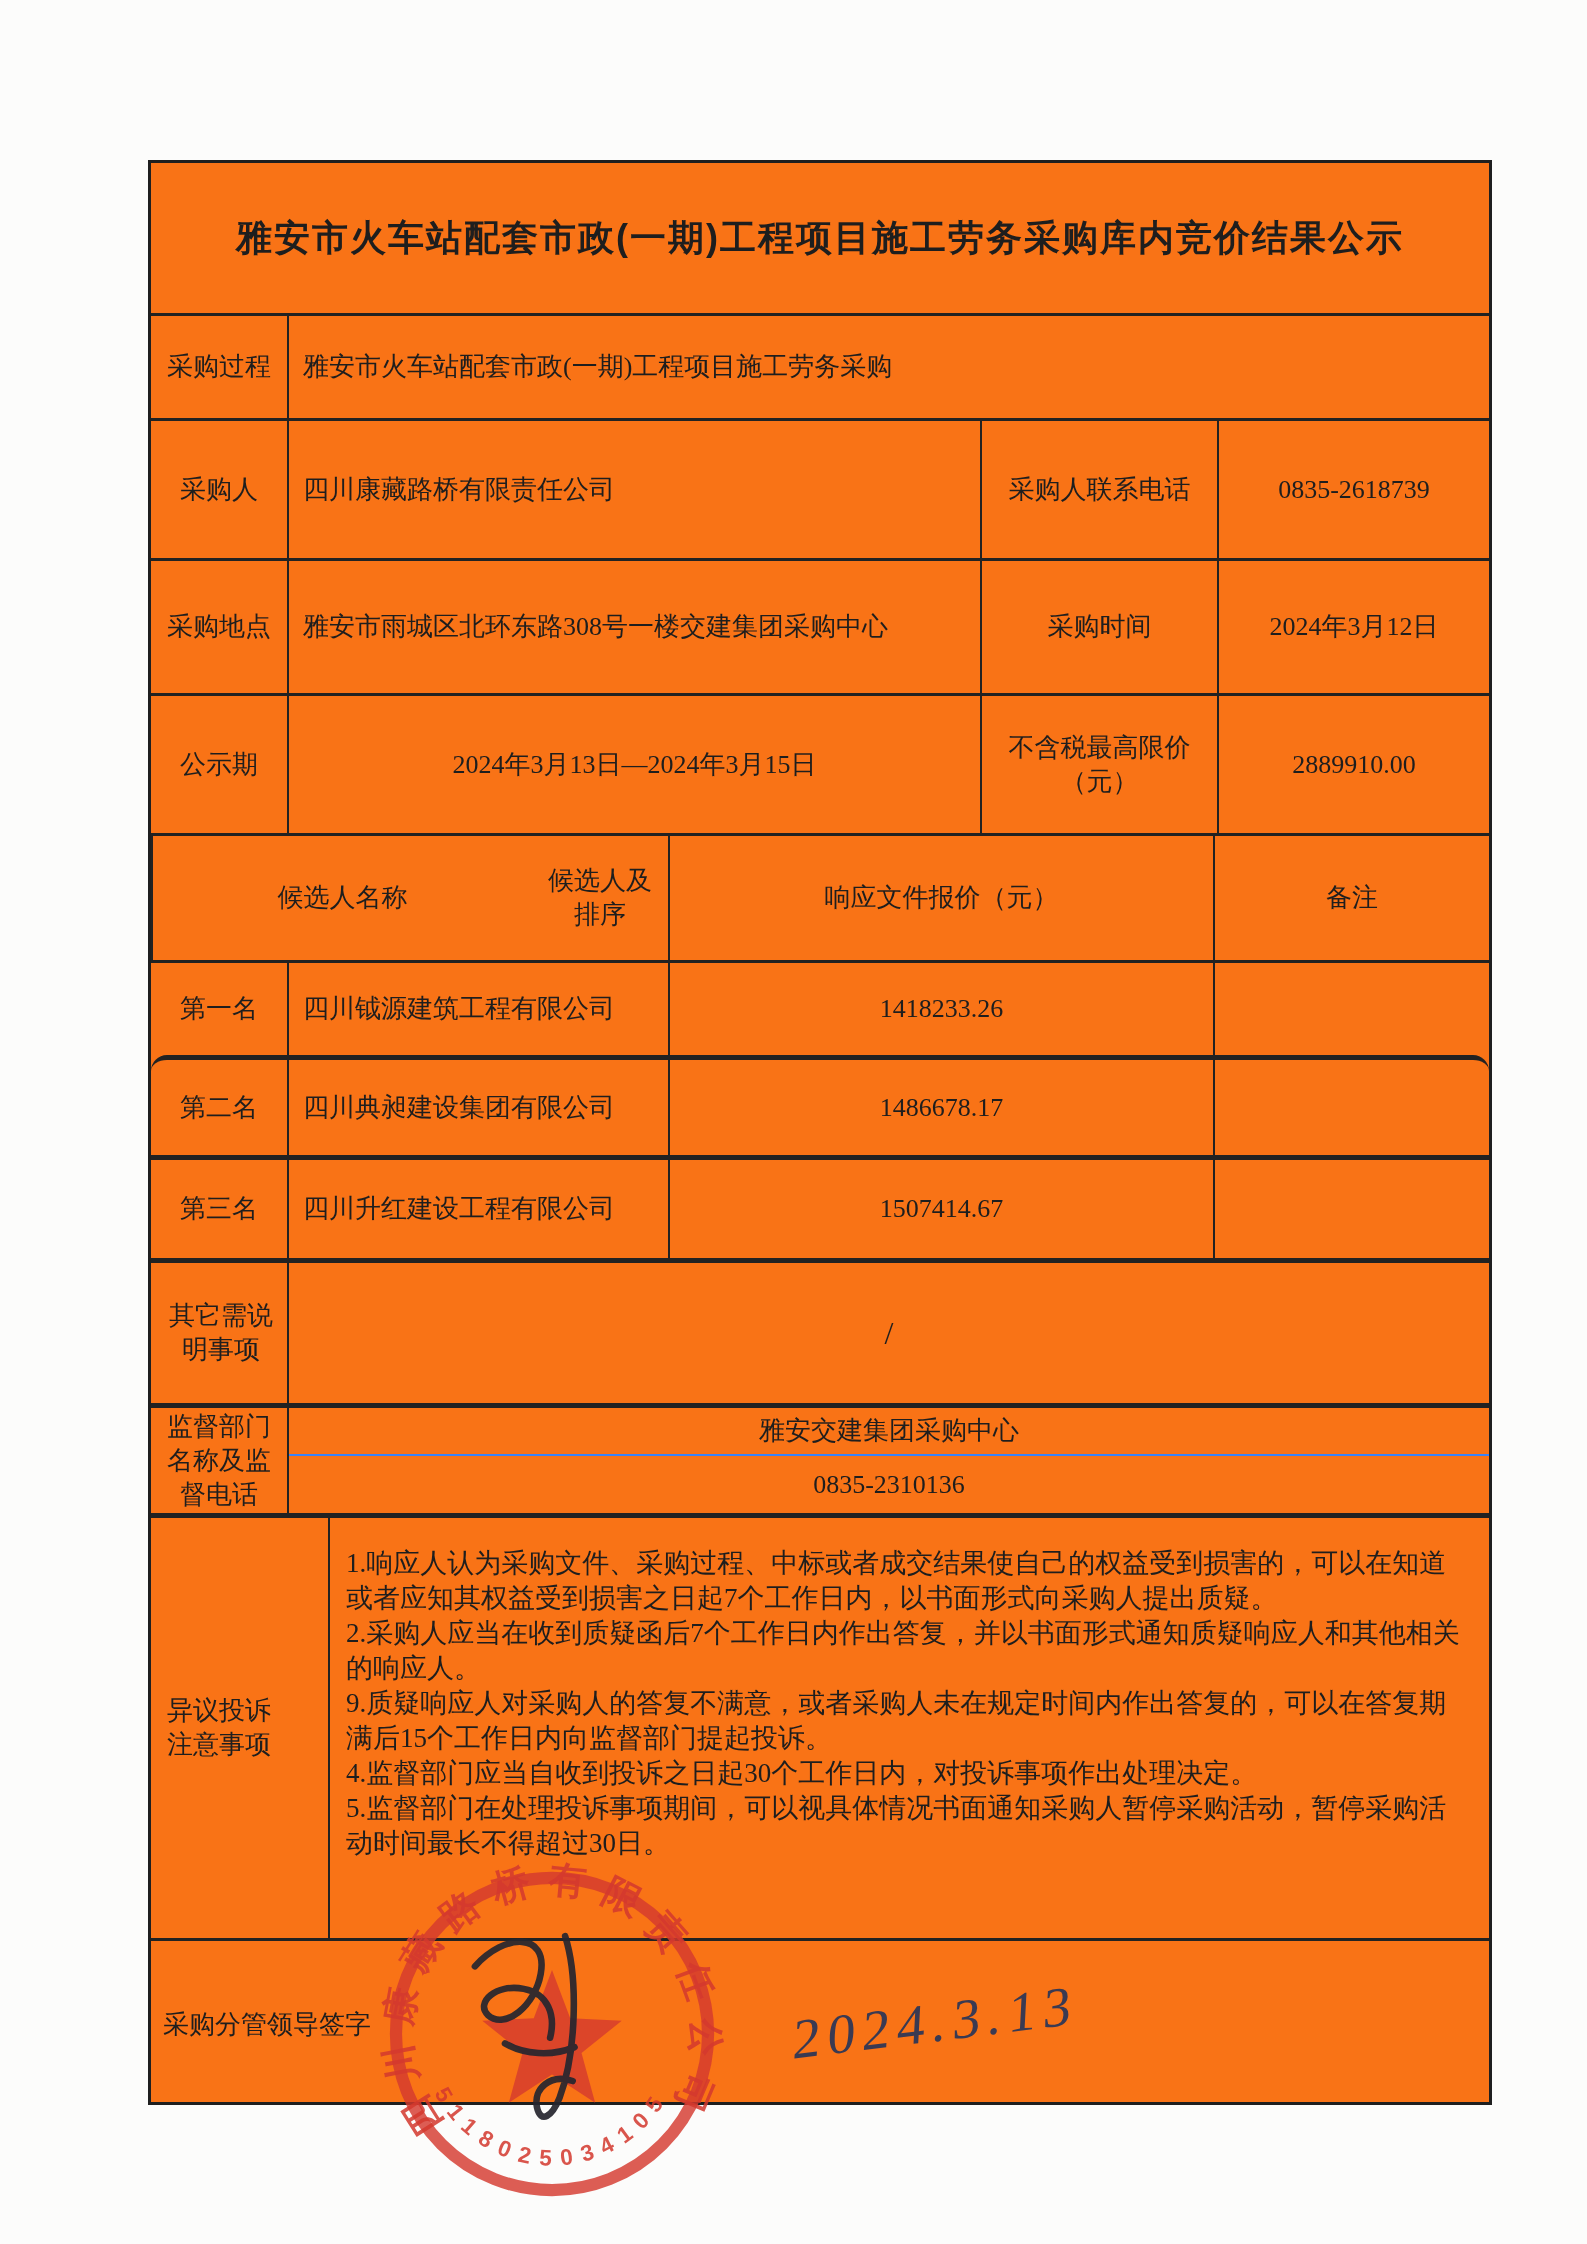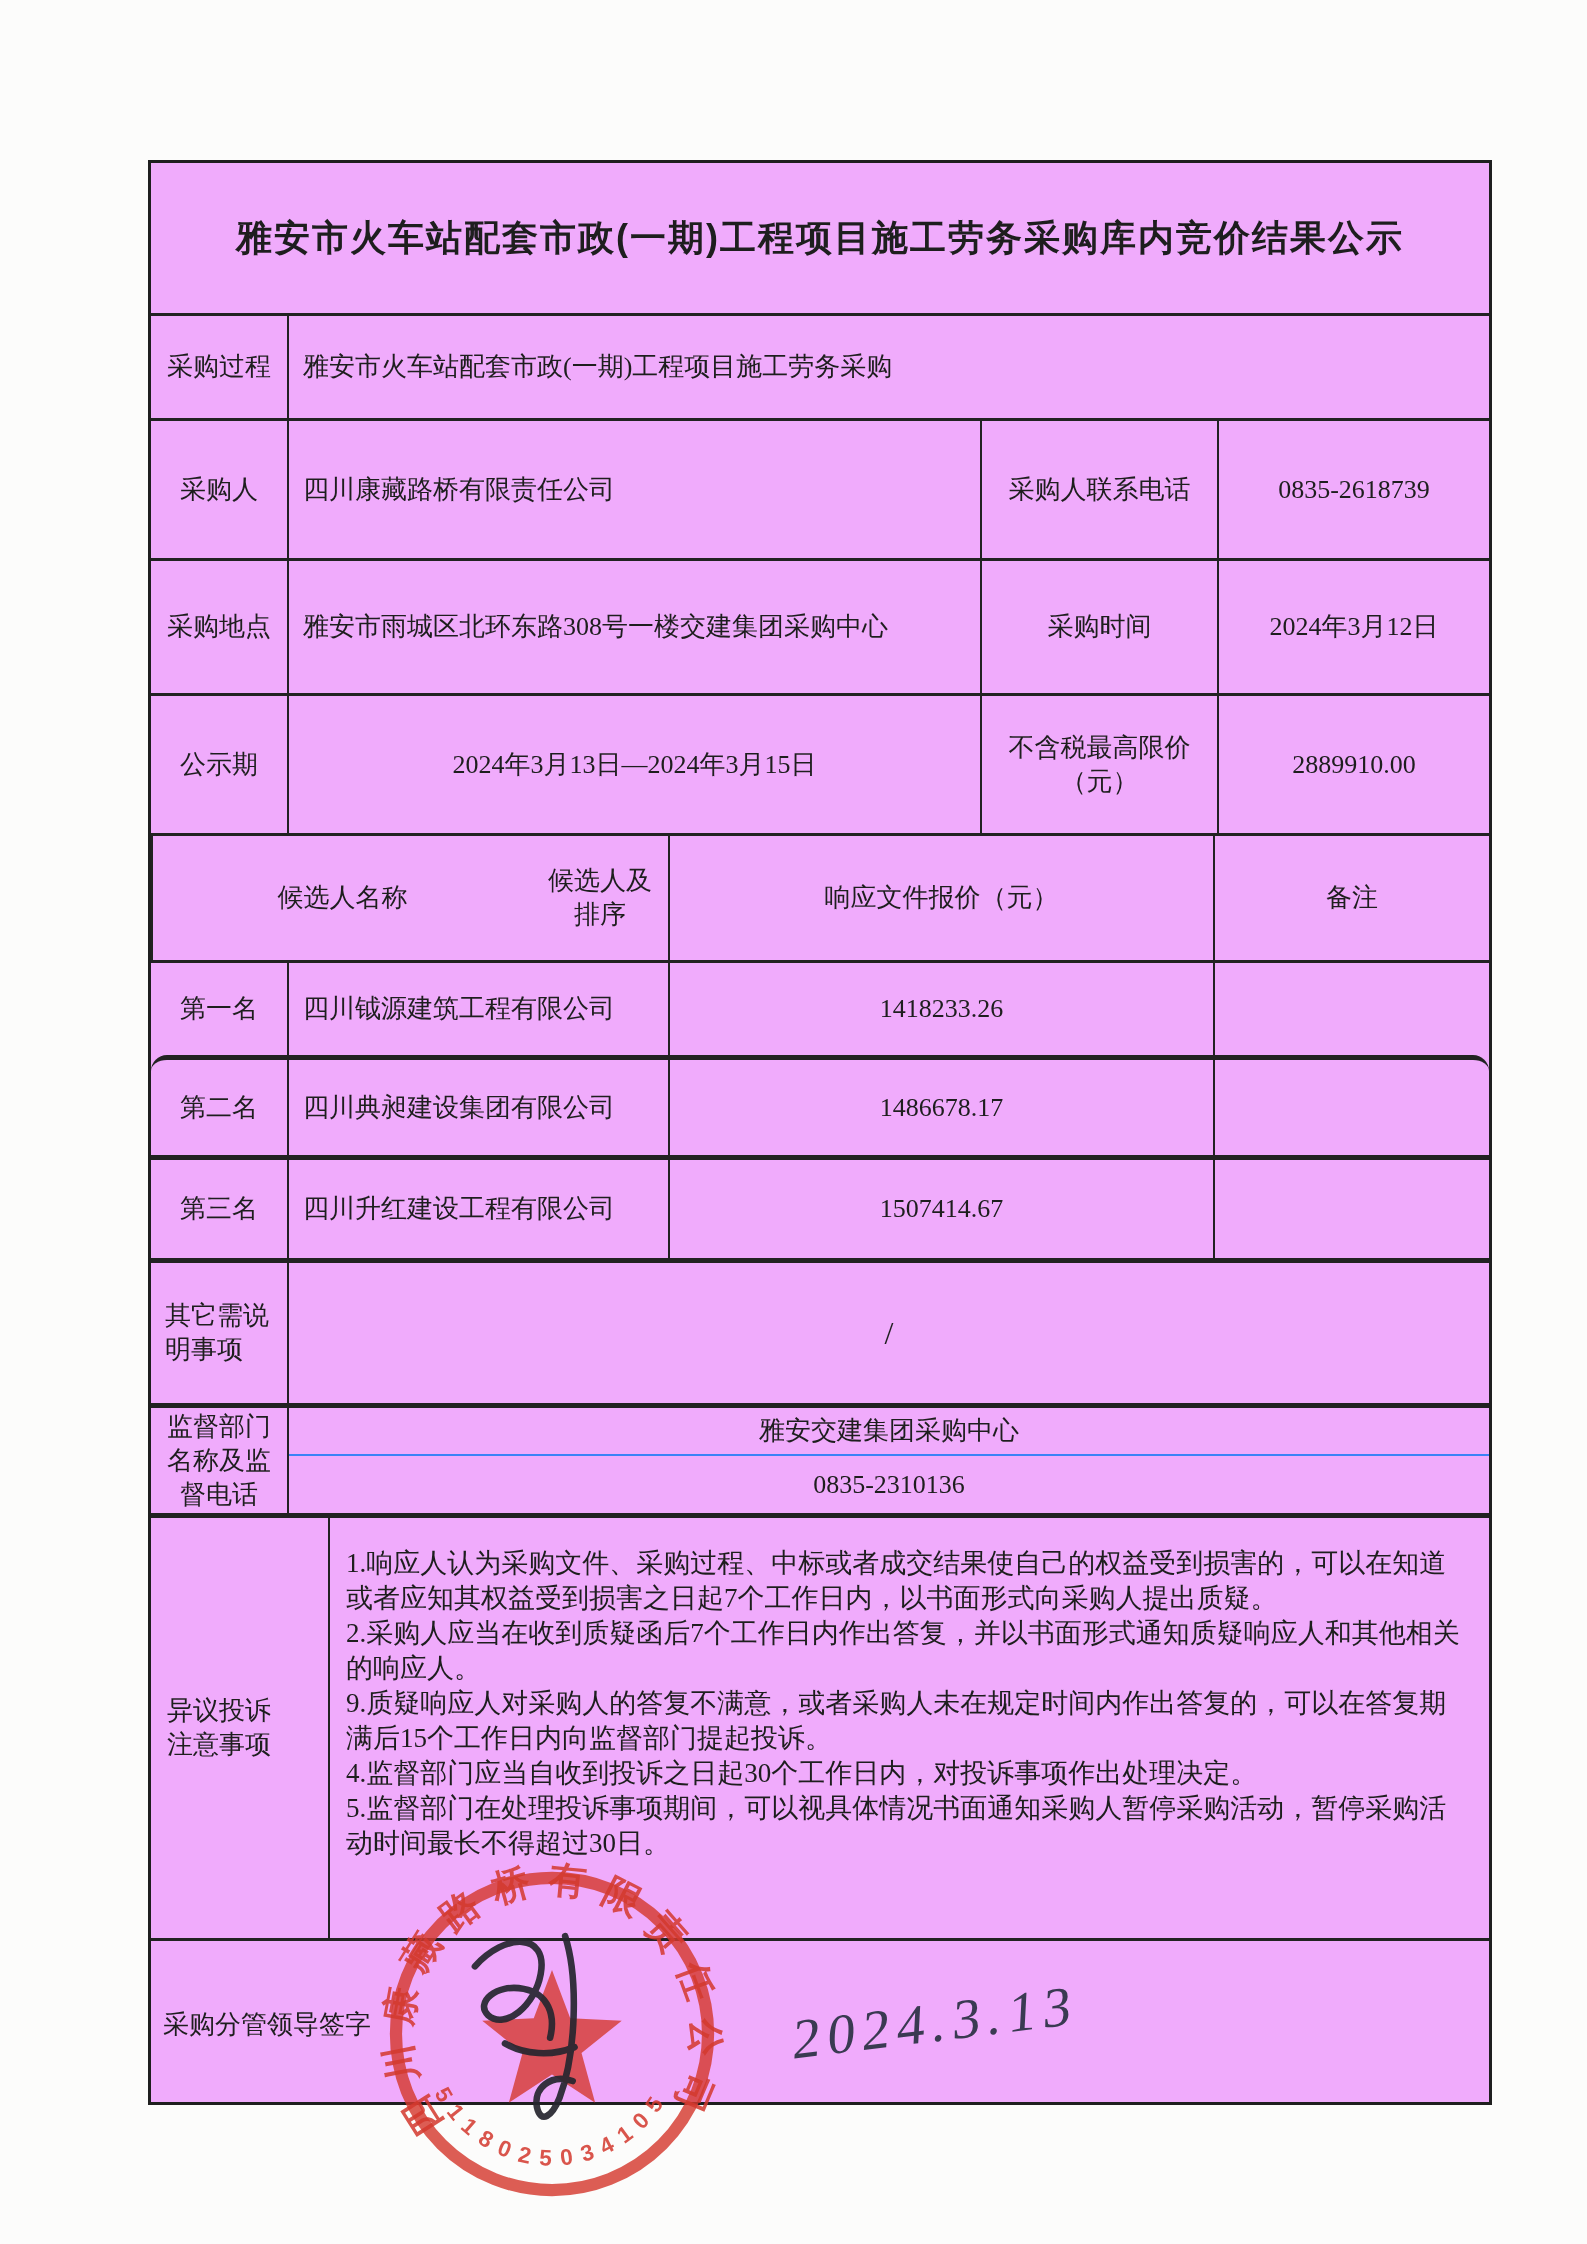--- a/index.html
+++ b/index.html
@@ -10,35 +10,35 @@
     font-family:"Liberation Serif", serif;
     color:#1e1e1e;
     overflow:hidden;
   }
   .doc-table{
     position:absolute;left:148px;top:160px;
     width:1344px;height:1945px;
     box-sizing:border-box;
     border:3px solid #1f1f1f;
     display:flex;flex-direction:column;
-    background:#f0abfc;
+    background:#f97316;
   }
   .row{display:flex;border-top:3px solid #222;box-sizing:border-box;flex:0 0 auto;}
   .row.first{border-top:none;}
   .row.thick{border-top-width:5px;}
   .cell{
     box-sizing:border-box;
     display:flex;align-items:center;justify-content:center;
     text-align:center;
     font-size:26px;line-height:34px;
     padding:4px 6px;
     overflow:hidden;
   }
   .cell.vline{border-left:2px solid #222;}
-  .left{justify-content:flex-start;text-align:left;padding-left:14px;padding-right:10px;}
+  .left{justify-content:flex-start;text-align:center;padding-left:14px;padding-right:10px;}
   .w-label{width:136px;}
   .w-val{width:693px;}
   .w-sub{width:237px;}
   .w-name{width:381px;}
   .w-bid{width:545px;}
   .w-flex{flex:1;}
   
   .r-title{height:150px;}
   .r-project{height:105px;}
   .r-purchaser{height:140px;}

